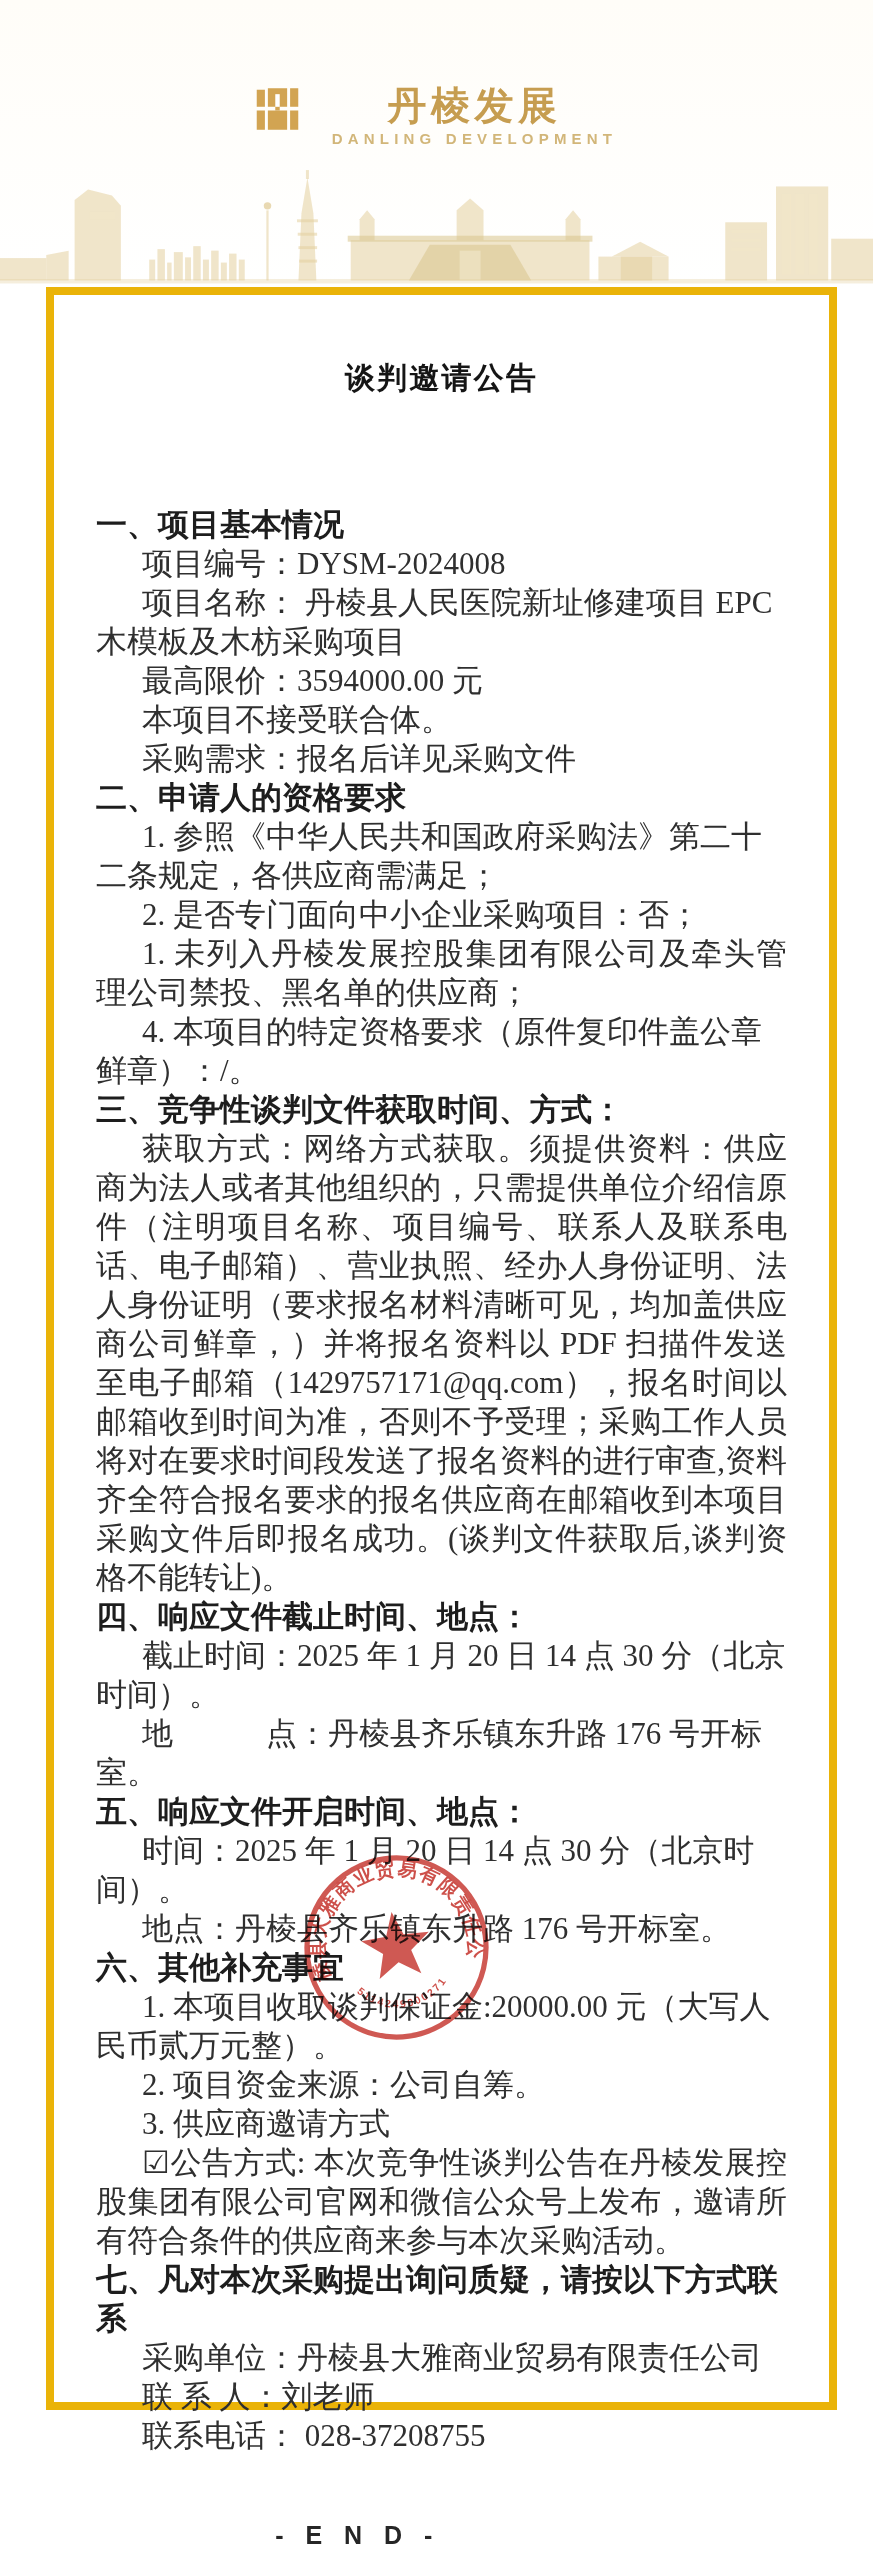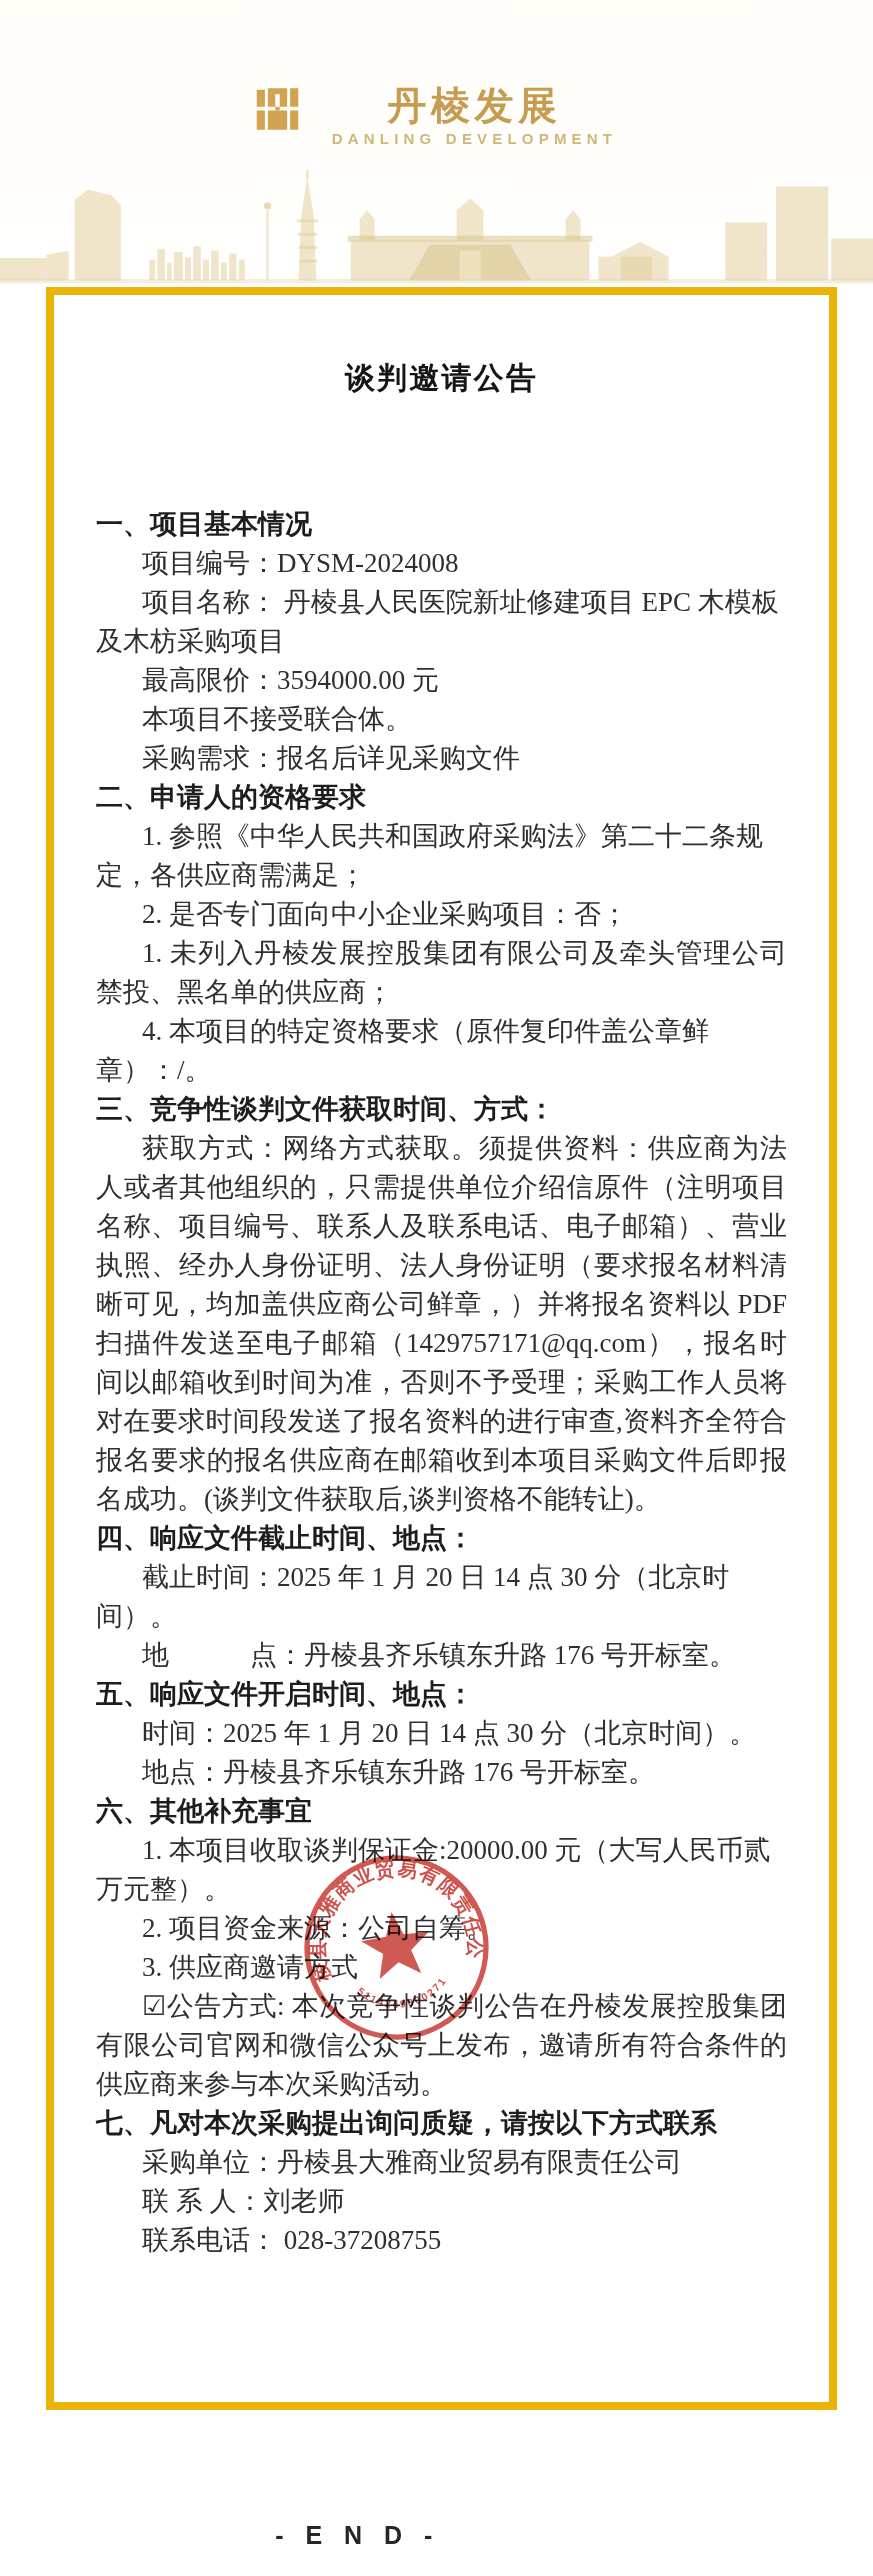--- a/index.html
+++ b/index.html
@@ -17,21 +17,21 @@
              letter-spacing:5.2px;font-family:"Liberation Sans","DejaVu Sans",sans-serif;}
   .skyline{position:absolute;left:0;top:167px;width:873px;height:121px;}
   
   .card{position:absolute;left:46px;top:287px;width:775px;height:2107px;
         border:8px solid #eab308;background:#ffffff;}
   .card-inner{position:relative;height:100%;padding:0 42px;box-sizing:border-box;}
   .doc-title{margin:0;padding-top:64px;font-size:30px;line-height:37px;text-align:center;
              font-weight:700;letter-spacing:2.2px;color:#151515;
              font-family:"Liberation Sans","DejaVu Sans",sans-serif;}
   .doc-body{margin-top:109px;color:#2f2f2f;}
-  .doc-body p{margin:0;font-size:27px;line-height:39px;}
+  .doc-body p{margin:0;font-size:31px;line-height:39px;}
   .bh{font-weight:700;color:#1d1d1d;font-family:"Liberation Sans","DejaVu Sans",sans-serif;}
   .bi{text-indent:46px;}
   .bp{text-indent:46px;text-align:justify;}
   
   .seal{position:absolute;left:247px;top:1557px;width:191px;height:191px;
         transform:rotate(-8deg);opacity:.86;mix-blend-mode:multiply;pointer-events:none;}
   
   .end-marker{position:absolute;left:0;top:2521px;width:715px;text-align:center;
               font-size:25px;font-weight:700;letter-spacing:7.5px;color:#262626;
               font-family:"Liberation Sans","DejaVu Sans",sans-serif;}

